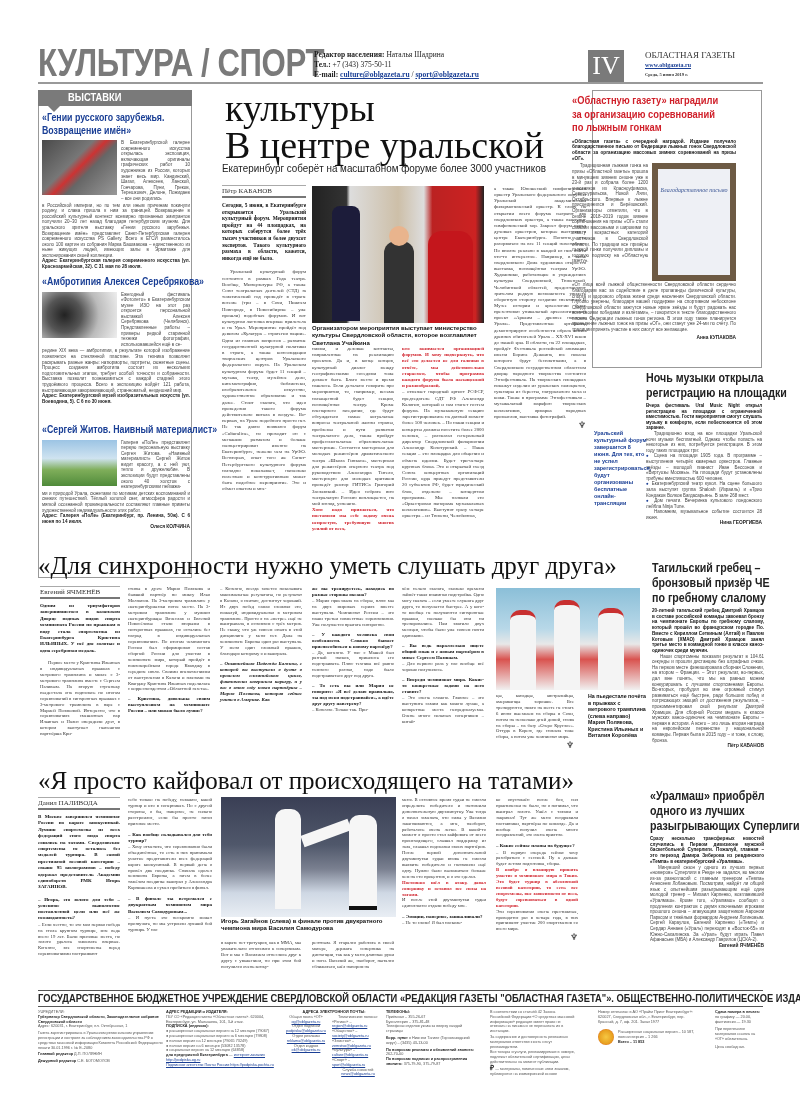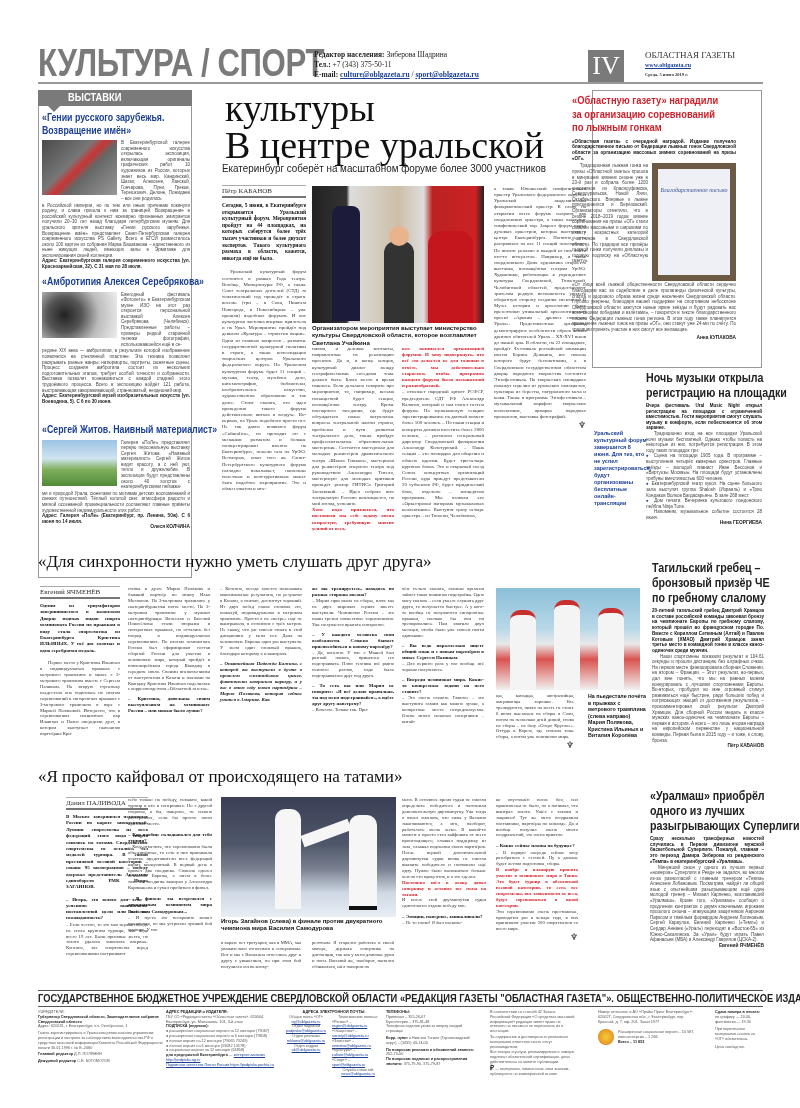--- a/index.html
+++ b/index.html
@@ -24,36 +24,36 @@
   .tri { left: 44px; top: 102px; width: 0; height: 0; border-left: 10px solid transparent; border-right: 10px solid transparent; border-top: 10px solid #7a7a7a; }
   .side-h { font-family: "Liberation Sans", sans-serif; font-weight: bold; color: #1a3f95; font-size: 10px; line-height: 12.5px; transform: scaleX(0.88); transform-origin: left; white-space: nowrap; }
   .img-box { background: #888; }
   .h-main { left: 225px; top: 90px; font-size: 38px; line-height: 37px; font-family: "Liberation Serif", serif; color: #111; }
   .h-sub { left: 222px; top: 162px; font-size: 10.6px; color: #222; font-family: "Liberation Sans", sans-serif; transform: scaleX(0.93); transform-origin: left; white-space: nowrap; }
   .byline { font-size: 7px; color: #333; border-bottom: 2px solid #777; border-top: 1px solid #aaa; padding: 1px 0; }
   .caption { font-family: "Liberation Sans", sans-serif; font-weight: bold; font-size: 6px; line-height: 7.4px; color: #111; }
   .red-box { left: 592px; top: 90px; width: 170px; height: 278px; border: 1px solid #999; }
   .red-h { font-family: "Liberation Sans", sans-serif; font-weight: bold; color: #d0202a; font-size: 11px; line-height: 13.5px; transform: scaleX(0.85); transform-origin: left; white-space: nowrap; }
   .black-h { font-family: "Liberation Sans", sans-serif; font-weight: bold; color: #222; font-size: 13px; line-height: 15px; transform: scaleX(0.82); transform-origin: left; white-space: nowrap; }
-  .h-big2 { font-family: "Liberation Serif", serif; font-size: 17px; color: #111; white-space: nowrap; }
+  .h-big2 { font-family: "Liberation Serif", serif; font-size: 25px; color: #111; white-space: nowrap; }
   .footer-rule { left: 38px; top: 990px; width: 725px; height: 1px; background: #555; }
   .footer-title { left: 38px; top: 992px; width: 725px; font-family: "Liberation Sans", sans-serif; font-weight: bold; font-size: 10.6px; color: #222; white-space: nowrap; transform: scaleX(0.88); transform-origin: left; }
   .footer-rule2 { left: 38px; top: 1006px; width: 725px; height: 1px; background: #555; }
   .ft { font-family: "Liberation Sans", sans-serif; font-size: 3.8px; line-height: 4.8px; color: #555; }
   .ft b { color: #222; }
   .ft a { color: #1a3f95; text-decoration: underline; }
   .end-mark { font-size: 9px; color: #333; }
   .sidebar-blue-note { left: 594px; top: 430px; width: 54px; font-family: "Liberation Sans", sans-serif; font-weight: bold; color: #1a3f95; font-size: 5.5px; line-height: 7px; }
 </style>
 </head>
 <body>
 
 <div class="abs masthead-title">КУЛЬТУРА / СПОРТ</div>
 <div class="abs editor-info">
-  <div><b>Редактор населения:</b> <span>Зиберова Шадрина</span></div>
+  <div><b>Редактор населения:</b> <span>Наталья Шадрина</span></div>
   <div><b>Тел.:</b> <span>+7 (343) 375-50-11</span></div>
   <div><b>E-mail:</b> <a>culture@oblgazeta.ru</a><span> / </span><a>sport@oblgazeta.ru</a></div>
 </div>
 <div class="abs page-num">IV</div>
 <div class="abs paper-name">ОБЛАСТНАЯ ГАЗЕТЫ</div>
 <div class="abs paper-url">www.oblgazeta.ru</div>
 <div class="abs paper-date">Среда, 5 июня 2019 г.</div>
 <div class="abs top-rule"></div>
 
 <div class="abs sidebar-box"></div>
@@ -201,21 +201,21 @@
 <div class="abs" style="left:652px;top:560px;width:112px;">
   <div class="black-h">Тагильский гребец –</div>
   <div class="black-h">бронзовый призёр ЧЕ</div>
   <div class="black-h">по гребному слалому</div>
   <div class="tiny bold" style="color:#111;margin-top:3px;font-size:4.6px;line-height:5.7px;">20-летний тагильский гребец Дмитрий Храмцов в составе российской команды завоевал бронзу на чемпионате Европы по гребному слалому, который прошёл во французском городке По. Вместе с Кириллом Сеткиным (Алтай) и Павлом Котовым (ХМАО) Дмитрий Храмцов занял третье место в командной гонке в классе каноэ-одиночек среди мужчин.</div>
   <div class="tiny" style="font-size:4.5px;line-height:5.6px;text-indent:8px;">Наши спортсмены показали результат в 104.61 секунды и прошли дистанцию без штрафных очков. На первом месте финишировала сборная Словении, на втором – Франции. – Этот результат, во-первых, дал мне понять, что мы на равных можем конкурировать с лучшими спортсменами Европы. Во-вторых, пробудил во мне огромный стимул развиваться ещё быстрее, ради больших побед и потрясающих эмоций от достижения результатов, – прокомментировал свой результат Дмитрий Храмцов. Для сборной России медаль в классе мужских каноэ-одиночек на чемпионате Европы – первая в истории. А всего – это лишь вторая награда на европейском первенстве у национальной команды. Первая была в 2015 году – и тоже, к слову, бронза.</div>
   <div class="tiny bold" style="text-align:right;color:#222;font-size:4.8px;">Пётр КАБАНОВ</div>
 </div>
 
 <div class="abs h-big2" style="left:38px;top:767px;">«Я просто кайфовал от происходящего на татами»</div>
-<div class="abs" style="left:38px;top:797px;width:82px;margin-left:28px;">
+<div class="abs" style="left:38px;top:797px;width:82px;">
   <div class="byline">Данил ПАЛИВОДА</div>
   <div class="tiny-serif bold" style="color:#111;margin-top:4px;font-size:5px;line-height:6.4px;">В Москве завершился чемпионат России по карате киокусинкай. Лучшие спортсмены из всех федераций этого вида спорта сошлись на татами. Свердловские спортсмены не остались без медалей турнира. В самой престижной весовой категории – свыше 95 килограммов – победу одержал представитель Академии единоборств РМК Игорь ЗАГАЙНОВ.</div>
   <div class="tiny-serif bold" style="margin-top:6px;font-size:5px;line-height:6.2px;color:#111;">– Игорь, это золото для тебя – успешное выполнение поставленной цели или всё же неожиданность?</div>
   <div class="tiny-serif" style="font-size:4.7px;line-height:5.9px;">– Если честно, то это моя первая победа на столь крупном турнире, мне ведь всего 19 лет. Были призовые места, но золото удалось завоевать впервые. Конечно, все спортсмены перед соревнованиями настраивают</div>
 </div>
 <div class="abs" style="left:128px;top:797px;width:84px;">
   <div class="tiny-serif" style="font-size:4.7px;line-height:5.9px;">себя только на победу, неважно, какой турнир и кто в соперниках. Но с другой стороны, я бы, наверное, не сильно расстроился, если бы просто занял призовое место.</div>
   <div class="tiny-serif bold" style="margin-top:5px;font-size:5px;line-height:6.2px;color:#111;">– Как вообще складывался для тебя турнир?</div>
   <div class="tiny-serif" style="font-size:4.7px;line-height:5.9px;">– Хочу отметить, что соревнования были объединённые, то есть в них принимали участие представители всех федераций карате киокусинкай. В первый день я провёл два поединка. Сначала одолел чемпиона Европы, а затем в более тяжёлом поединке выиграл у Александра Карпишеева и сумел пробиться в финал.</div>
   <div class="tiny-serif bold" style="margin-top:5px;font-size:5px;line-height:6.2px;color:#111;">– В финале ты встречался с двукратным чемпионом мира Василием Самодуровым...</div>

